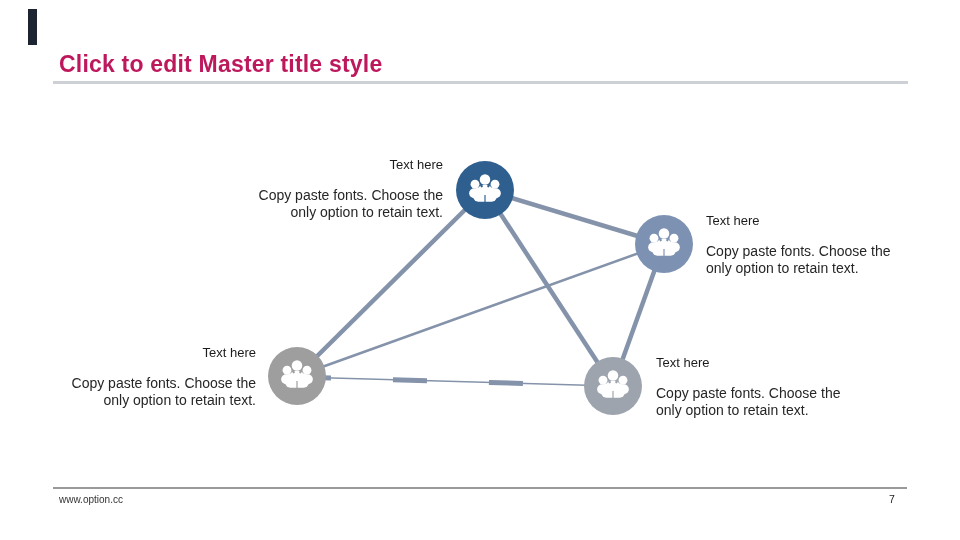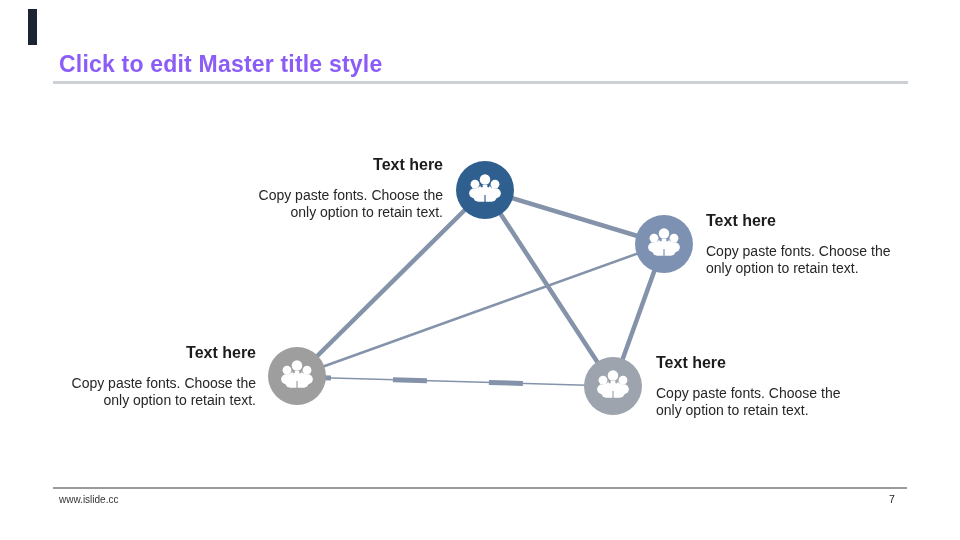--- a/index.html
+++ b/index.html
@@ -6,41 +6,41 @@
   .slide {
     position:relative; width:960px; height:540px; background:#ffffff;
     overflow:hidden; font-family:"Liberation Sans", sans-serif;
   }
   .accent-bar {
     position:absolute; left:28px; top:9px; width:9px; height:36px;
     background:#1B2430;
   }
   .slide-title {
     position:absolute; left:59px; top:50px; margin:0;
-    font-size:23px; font-weight:bold; color:#8b5cf6; line-height:28px;
+    font-size:23px; font-weight:bold; color:#be185d; line-height:28px;
     letter-spacing:0.2px; white-space:nowrap;
   }
   .title-rule {
     position:absolute; left:53px; top:81px; width:855px; height:3px;
     background:#CDD0D4;
   }
   .edges { position:absolute; left:0; top:0; width:960px; height:540px; }
   .node {
     position:absolute; width:58px; height:58px; border-radius:50%;
     display:flex; align-items:center; justify-content:center;
   }
   .node .icon { display:block; width:40px; height:40px; }
   .node .icon svg { width:40px; height:40px; display:block; }
   .node-top    { left:456px; top:161px; background:#2E5F8F; color:#2E5F8F; }
   .node-right  { left:635px; top:215px; background:#7D92B2; color:#7D92B2; }
   .node-left   { left:268px; top:347px; background:#9E9E9E; color:#9E9E9E; }
   .node-bottom { left:584px; top:357px; background:#9DA4AD; color:#9DA4AD; }
   .tblock { position:absolute; width:220px; }
   .tblock .tb-title {
-    font-size:16px; font-weight:bold; color:#1C1C1C; line-height:20px;
+    font-size:13px; font-weight:normal; color:#1C1C1C; line-height:20px;
     margin:0 0 12px 0; white-space:nowrap;
   }
   .tblock .tb-line {
     font-size:14px; color:#262626; line-height:17px; white-space:nowrap;
   }
   .tb-right-align { text-align:right; }
   .tb-left-align  { text-align:left; }
   .tb-top    { left:223px; top:155px; }
   .tb-right  { left:706px; top:211px; width:200px; }
   .tb-left   { left:36px;  top:343px; }
@@ -142,16 +142,16 @@
     <div class="tb-line">only option to retain text.</div>
   </div>
 
   <div class="tblock tb-bottom tb-left-align">
     <div class="tb-title">Text here</div>
     <div class="tb-line">Copy paste fonts. Choose the</div>
     <div class="tb-line">only option to retain text.</div>
   </div>
 
   <div class="footer-rule"></div>
-  <div class="footer-site">www.islide.cc</div>
+  <div class="footer-site">www.option.cc</div>
   <div class="footer-page">7</div>
 
 </div>
 
 </body></html>

